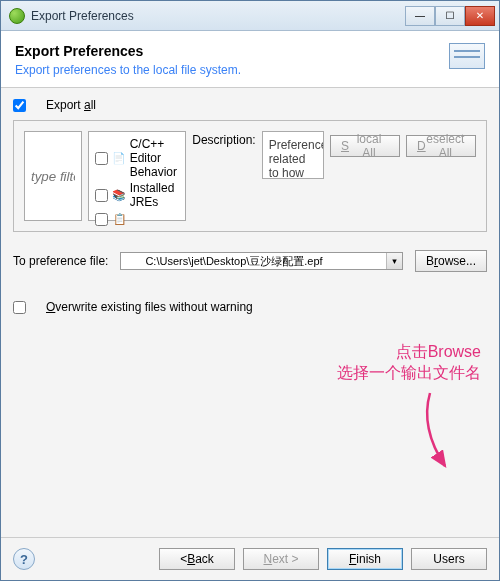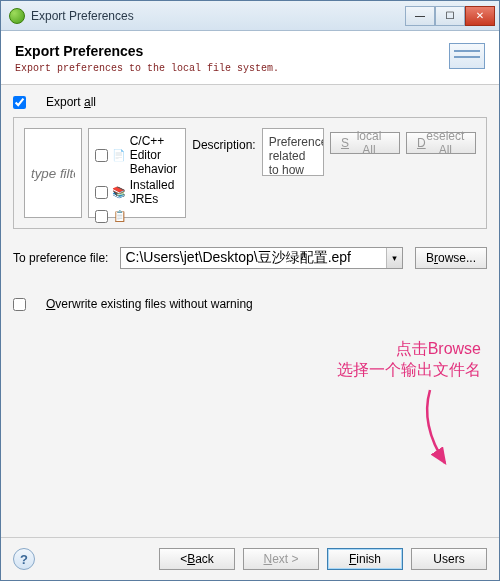--- a/index.html
+++ b/index.html
@@ -46,21 +46,21 @@
     .winbtn.close { background: linear-gradient(#e97e6b, #c83a22); color: #fff; border-color: #a02e18;}
     .header {
       background: #fff;
       padding: 12px 14px 10px 14px;
       border-bottom: 1px solid #ccc;
       display: flex;
       align-items: flex-start;
     }
     .header-text { flex: 1; }
     .header-title { font-size: 14px; font-weight: bold; margin-bottom: 4px; }
-    .header-desc { font-size: 10px; color: #7f1d1d; font-family: Liberation Mono, monospace; }
+    .header-desc { font-size: 12px; color: #3b82f6; }
     .header-icon {
       width: 36px; height: 26px;
       border: 1px solid #7aa0c8;
       background: linear-gradient(#f4f8fc,#dce8f4);
       position: relative;
     }
     .header-icon::before { content:""; position:absolute; left:4px; right:4px; top:6px; height:2px; background:#7aa0c8;}
     .header-icon::after { content:""; position:absolute; left:4px; right:4px; top:12px; height:2px; background:#7aa0c8;}
     .body {
       flex: 1;
@@ -88,21 +88,21 @@
       background: #fff;
     }
     .tree {
       border: 1px solid #aaa;
       background: #fff;
       height: 90px;
       padding: 4px;
     }
     .tree-item { display: flex; align-items: center; gap: 4px; padding: 1px 2px; }
     .tree-icon { width: 16px; height: 16px; display:inline-flex; align-items:center; justify-content:center; font-size:11px;}
-    .desc-label { margin-top: 10px;}
+    .desc-label { margin-top: 2px;}
     .desc-box {
       border: 1px solid #aaa;
       background: #fff;
       padding: 6px;
       height: 48px;
       font-size: 12px;
       color: #444;
       overflow: hidden;
     }
     .btn-row { display: flex; gap: 6px; margin-top: 4px;}
@@ -117,21 +117,21 @@
     }
     .btn.disabled { color: #999; }
     .file-row { display: flex; align-items: center; gap: 12px; margin-top: 10px;}
     .file-row label { white-space: nowrap; }
     .combo {
       flex: 1;
       display: flex;
       border: 1px solid #999;
       background:#fff;
     }
-    .combo input { flex:1; border:none; padding: 2px 4px; font-size:14px; outline:none;}
+    .combo input { flex:1; border:none; padding: 2px 4px; font-size:11px; outline:none;margin-left:20px;}
     .combo .arrow { width:16px; background:linear-gradient(#f5f5f5,#ddd); border-left:1px solid #bbb; display:flex;align-items:center;justify-content:center; font-size:9px;}
     .annotation {
       position: absolute;
       right: 18px;
       top: 254px;
       color: #e2317d;
       font-size: 16px;
       font-weight: 500;
       text-align: right;
       font-family: Liberation Sans, sans-serif;

